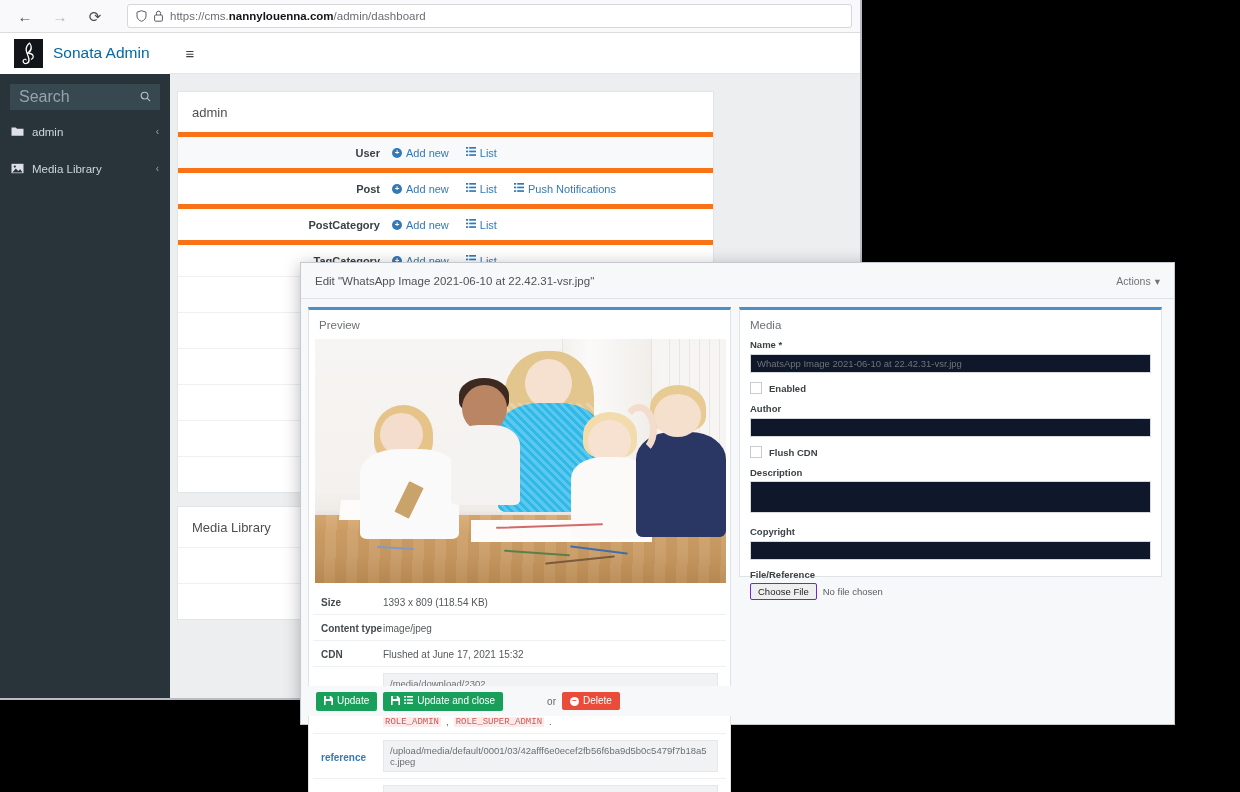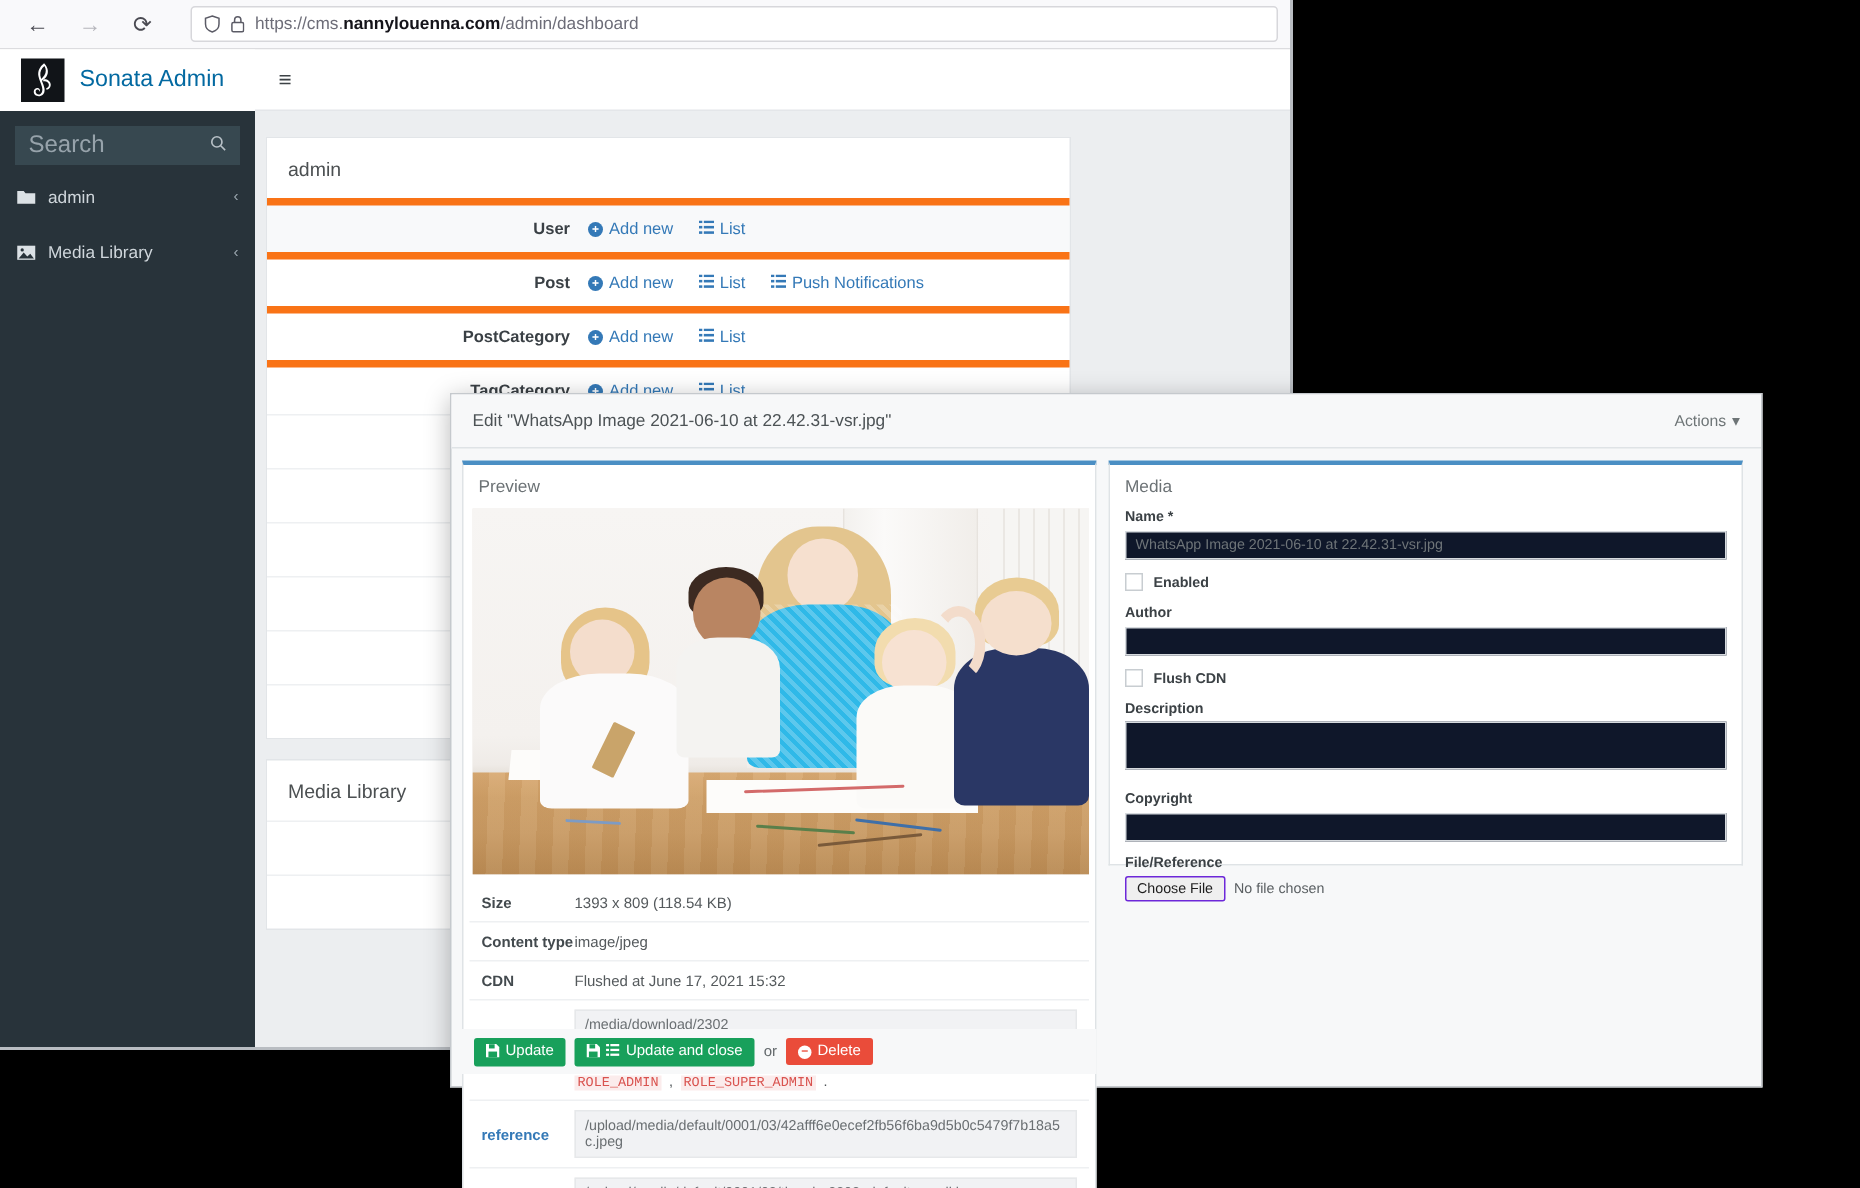--- a/index.html
+++ b/index.html
@@ -294,21 +294,21 @@
   #modal-footer {
     position: absolute; left: 7px; bottom: 8px;
     width: 423px; height: 30px;
     background: #f7f8f9;
     display: flex; align-items: center; gap: 6px;
     padding: 0 8px;
   }
   .btn { display:flex; align-items:center; gap:4px; font-size:10px; color:#fff; padding:4px 8px; border-radius:2px; line-height:1; }
   .btn-green { background: #18a05b; }
   .btn-red { background: #ea4c3a; }
-  .btn-sep { font-size: 10px; color: #63696c; }
+  .btn-sep { font-size: 10px; color: #63696c; margin-left: 38px; }
   .btn-ico { font-size: 9px; }
   .circle-minus { width:9px;height:9px;border-radius:50%;background:#fff;color:#ea4c3a;display:flex;align-items:center;justify-content:center;font-size:8px;font-weight:700;line-height:1;}
 </style>
 </head>
 <body>
 
 <div id="browser-window">
 
   <div id="browser-toolbar">
     <div class="nav-btns">

